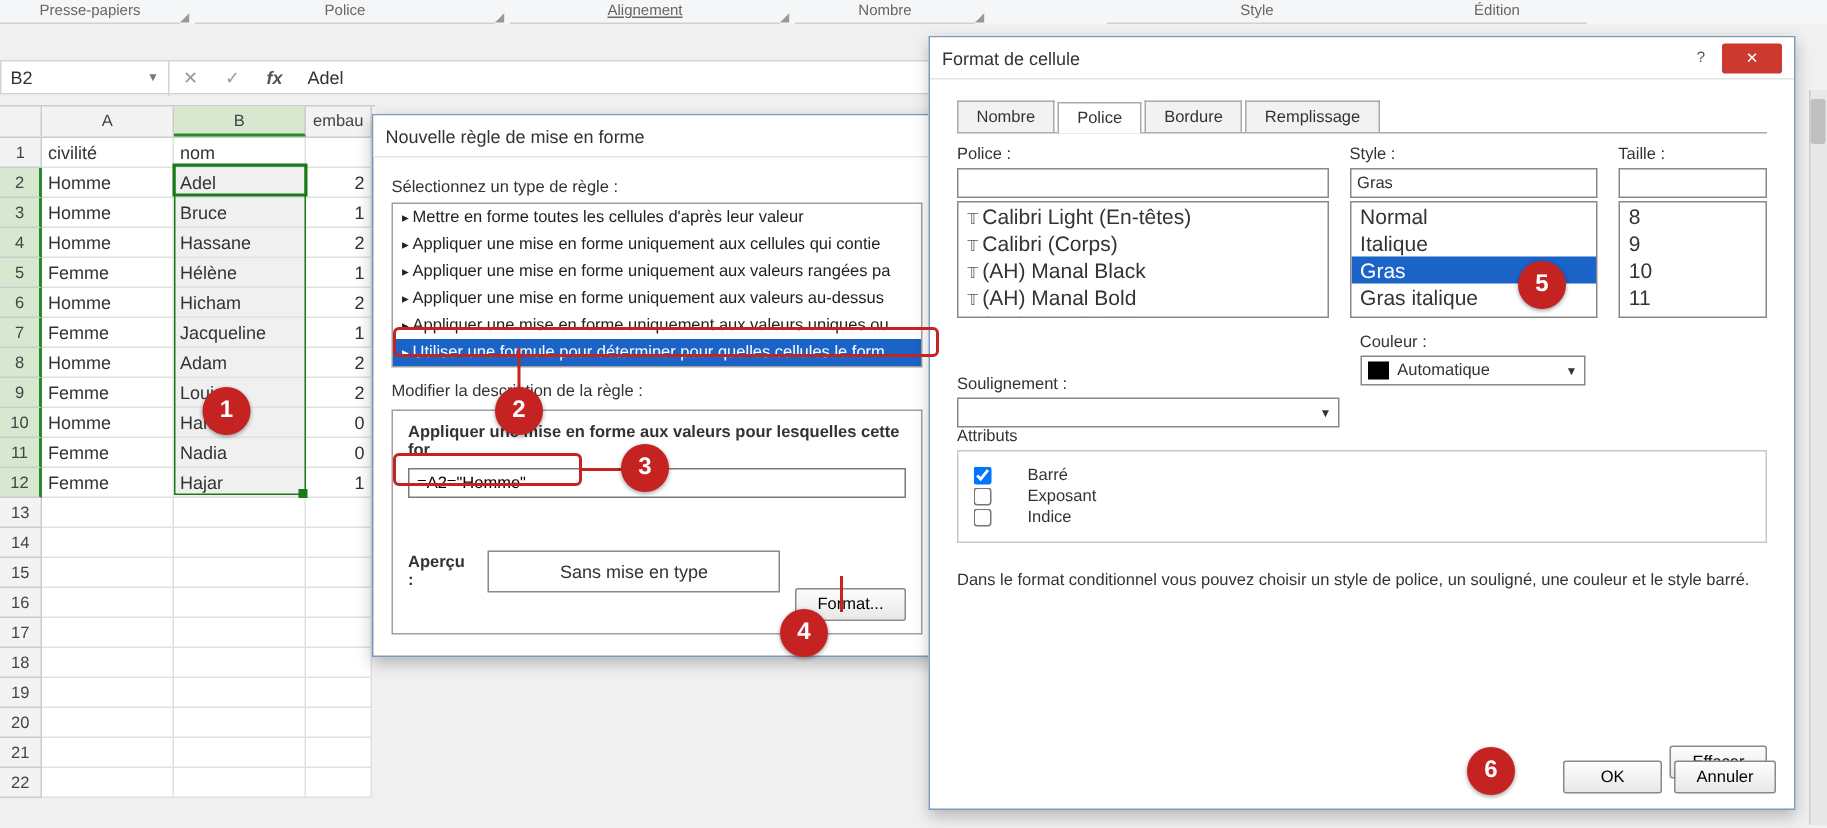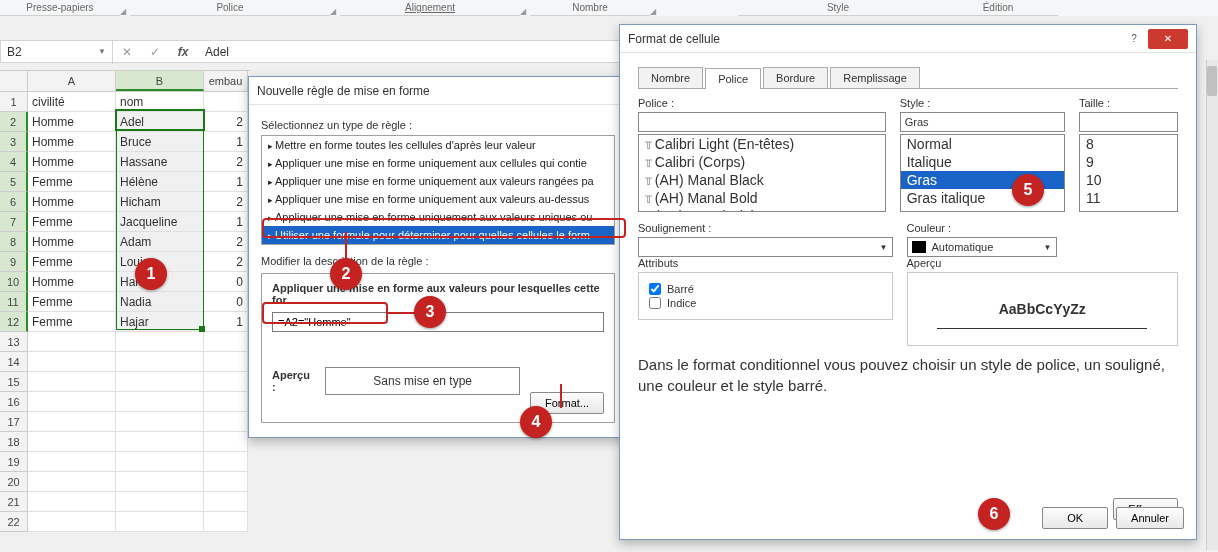--- a/index.html
+++ b/index.html
@@ -59,21 +59,21 @@
   .tab { border:1px solid #aaa; border-bottom:none; padding:4px 12px; font-size:11px; background:#f2f2f2; margin-right:2px; }
   .tab.active { background:#fff; position:relative; top:1px; }
   .group-label { font-size:11px; color:#333; margin-bottom:3px; }
   .combo { border:1px solid #888; height:20px; display:flex; align-items:center; padding:0 4px; background:#fff; font-size:11px; }
   .combo .dd { margin-left:auto; font-size:8px; }
   .listbox { border:1px solid #888; background:#fff; height:78px; overflow:hidden; font-size:14px; }
   .listbox .li { padding:1px 6px; white-space:nowrap; }
   .listbox .li.sel { background:#1a63c7; color:#fff; }
   .font-li::before { content:"𝕋 "; font-size:10px; color:#555; }
   .attr-box { border:1px solid #c8c8c8; padding:8px 10px; }
-  .chk { display:flex; align-items:center; gap:6px; margin:2px 0; font-size:11px; }
+  .chk { display:flex; align-items:center; gap:24px; margin:2px 0; font-size:11px; }
   .chk input { width:12px; height:12px; }
   .preview-text { border-bottom:1px solid #333; width:210px; height:40px; display:flex; align-items:center; justify-content:center; font-weight:bold; font-size:14px; margin:4px auto; }
   .footer-btns { position:absolute; right:12px; bottom:10px; display:flex; gap:8px; }
 
   
   .anno { position:absolute; width:32px; height:32px; border-radius:50%; background:#c52222; color:#fff; display:flex; align-items:center; justify-content:center; font-size:16px; font-weight:bold; box-shadow:0 1px 3px rgba(0,0,0,.4); pointer-events:none; z-index:50; }
   .anno-box { position:absolute; border:2px solid #c52222; border-radius:4px; pointer-events:none; z-index:49; }
   .anno-line { position:absolute; background:#c52222; z-index:48; }
 
   .scrollbar-v { position:absolute; width:12px; background:#e8e8e8; border-left:1px solid #ccc; }
@@ -330,21 +330,21 @@
           <div class="li">9</div>
           <div class="li">10</div>
           <div class="li">11</div>
           <div class="li">12</div>
           <div class="li">14</div>
         </div>
       </div>
     </div>
 
     <div style="display:flex; gap:14px; margin-top:10px;">
-      <div style="flex:1.5;">
+      <div style="flex:1.5;margin-top:28px;">
         <div class="group-label">Soulignement :</div>
         <div class="combo">
             <span></span>
             <span class="dd">▼</span>
           </div>
       </div>
       <div style="flex:1.6;">
         <div class="group-label">Couleur :</div>
         <div class="combo" style="width:150px">
           <span style="width:14px;height:12px;background:#000;margin-right:6px;display:inline-block"></span>
@@ -357,33 +357,31 @@
     <div style="display:flex; gap:14px; ">
       <div style="flex:1.5;">
         <div class="group-label">Attributs</div>
         <div class="attr-box">
           <label class="chk">
               <input type="checkbox" checked="" style="">
               <span>Barré</span>
             </label>
           <label class="chk">
               <input type="checkbox" style="">
+              <span>Exposant</span>
+            </label>
+          <label class="chk">
+              <input type="checkbox" style="">
               <span>Indice</span>
             </label>
         </div>
       </div>
-      <div style="flex:1.6;">
-        <div class="group-label">Aperçu</div>
-        <div class="attr-box" style="height:74px;display:flex;align-items:center;justify-content:center;">
-          <div class="preview-text">AaBbCcYyZz</div>
-        </div>
-      </div>
-    </div>
-
-    <div style="margin-top:8px;font-size:15px;line-height:1.4;max-width:530px;">Dans le format conditionnel vous pouvez choisir un style de police, un souligné, une couleur et le style barré.</div>
+    </div>
+
+    <div style="margin-top:18px;font-size:11px;line-height:1.4;max-width:530px;">Dans le format conditionnel vous pouvez choisir un style de police, un souligné, une couleur et le style barré.</div>
 
     <div style="text-align:right;margin-top:58px;">
       <button class="push-btn">Effacer</button>
     </div>
   </div>
   <div class="footer-btns">
     <button class="push-btn" style="padding:4px 24px">OK</button>
     <button class="push-btn">Annuler</button>
   </div>
 </div>

